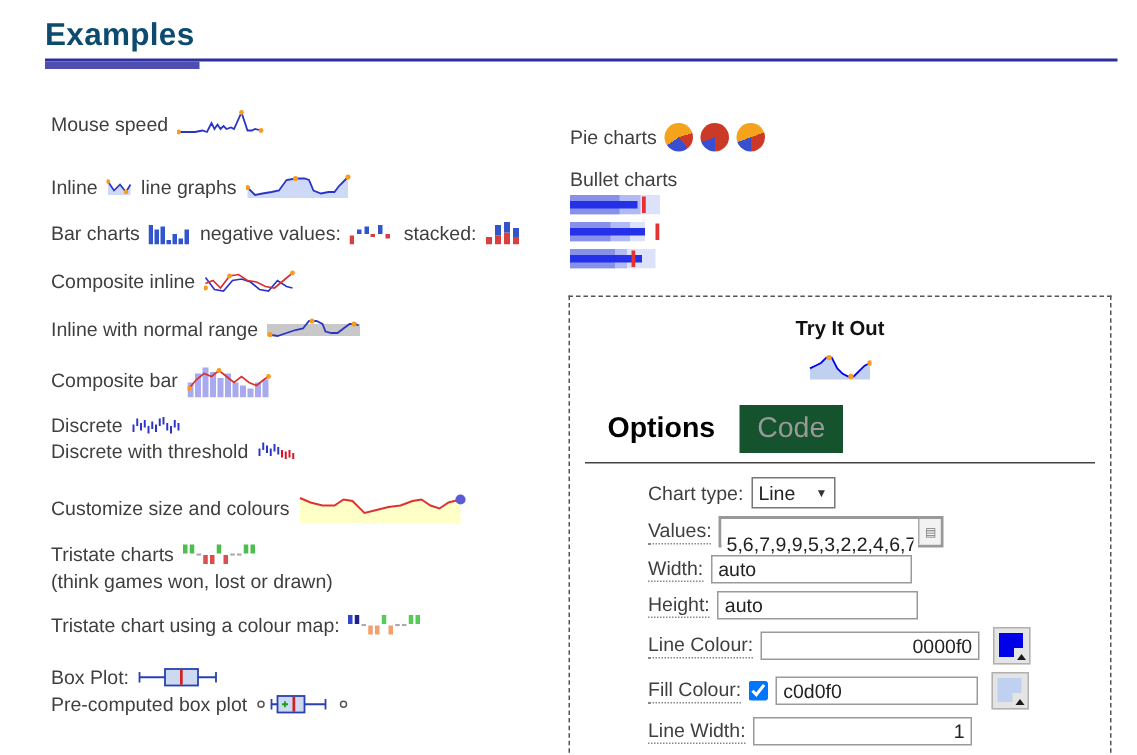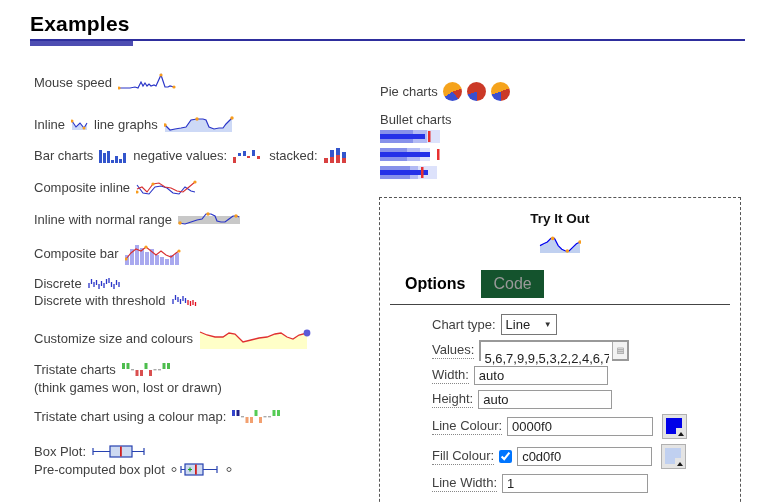--- a/index.html
+++ b/index.html
@@ -5,21 +5,21 @@
   * { box-sizing: border-box; }
   html,body { margin:0; padding:0; }
   body {
     width:758px; height:503px; position:relative; overflow:hidden;
     background:#ffffff; color:#3f3f3f;
     font-family:"Liberation Sans", sans-serif; font-size:13px;
   }
   svg { display:block; }
 
   
-  .page-title { position:absolute; left:30px; top:12px; font-size:21px; font-weight:bold; color:#000000; letter-spacing:.2px; }
+  .page-title { position:absolute; left:30px; top:12px; font-size:21px; font-weight:bold; color:#0c4a6e; letter-spacing:.2px; }
   .rule-thin  { position:absolute; left:30px; top:39px; width:715px; height:2px; background:#2e2e9d; }
   .rule-thick { position:absolute; left:30px; top:41px; width:103px; height:5px; background:#4d4db2; }
 
   
   .row { position:absolute; left:34px; display:flex; align-items:center; gap:6px; white-space:nowrap; }
   .row svg { flex:none; }
 
   
   .pie-row { position:absolute; left:380px; top:82px; display:flex; align-items:center; gap:5px; }
   .pie { width:19px; height:19px; border-radius:50%; }
@@ -28,31 +28,31 @@
   .pie3 { background:conic-gradient(from 250deg, #f5a31c 0 50%, #cb3927 50% 80%, #3a4fd0 80% 100%); }
   .bullet-label { position:absolute; left:380px; top:112px; }
   .bullets { position:absolute; left:380px; top:130px; display:flex; flex-direction:column; gap:5px; }
 
   
   .try-box { position:absolute; left:379px; top:197px; width:362px; height:330px;
              border:1px dashed #555; background:#fff; }
   .try-title { text-align:center; font-weight:bold; color:#111; margin-top:13px; font-size:13.5px; }
   .try-spark { display:flex; justify-content:center; margin-top:9px; }
   .tabs { margin:16px 0 0 13px; display:flex; align-items:stretch; }
-  .tab { padding:5px 12px; font-size:16px; }
+  .tab { padding:5px 12px; font-size:19px; }
   .tab-active { font-weight:bold; color:#000; background:#fff; }
   .tab-inactive { background:#14532d; color:#999; margin-left:4px; }
   .sep { border:none; border-top:1px solid #444; margin:6px 10px 9px 10px; }
 
   .form { margin-left:52px; }
   .frow { display:flex; align-items:center; gap:5px; margin-bottom:5px; }
   .tip { border-bottom:1px dotted #888; padding-bottom:1px; cursor:help; }
   .txt { height:19px; border:1px solid #9a9a9a; background:#fff; color:#222;
          font:13px "Liberation Sans", sans-serif; padding:1px 4px; }
-  .w148 { width:134px; }  .w146 { width:146px; }  .w151 { width:135px; }
+  .w148 { width:134px; }  .w146 { width:146px;text-align:right; }  .w151 { width:135px; }
   .combo { display:inline-flex; align-items:stretch; border:2px solid #999; background:#fff; height:21px; width:150px; }
   .combo input { flex:1; border:none; outline:none; font:13px "Liberation Sans", sans-serif; padding:16px 3px; min-width:0; color:#222; }
   .combo .cbtn { flex:none; width:15px; background:#f2f2f2; border-left:1px solid #aaa;
                  display:flex; align-items:center; justify-content:center; font-size:8px; color:#777; }
   .selectbox { display:inline-flex; align-items:center; width:56px; height:21px;
                border:1px solid #767676; background:#fff; padding:0 4px; color:#222; }
   .selectbox .arrow { margin-left:auto; font-size:8px; color:#333; }
   .picker { position:relative; width:25px; height:25px; background:#e4e4e4; border:1px solid #b0b0b0; margin-left:4px; }
   .picker .sw { position:absolute; left:3px; top:3px; width:16px; height:16px; }
   .picker .notch { position:absolute; right:1px; bottom:1px; width:9px; height:9px; background:#e4e4e4;

